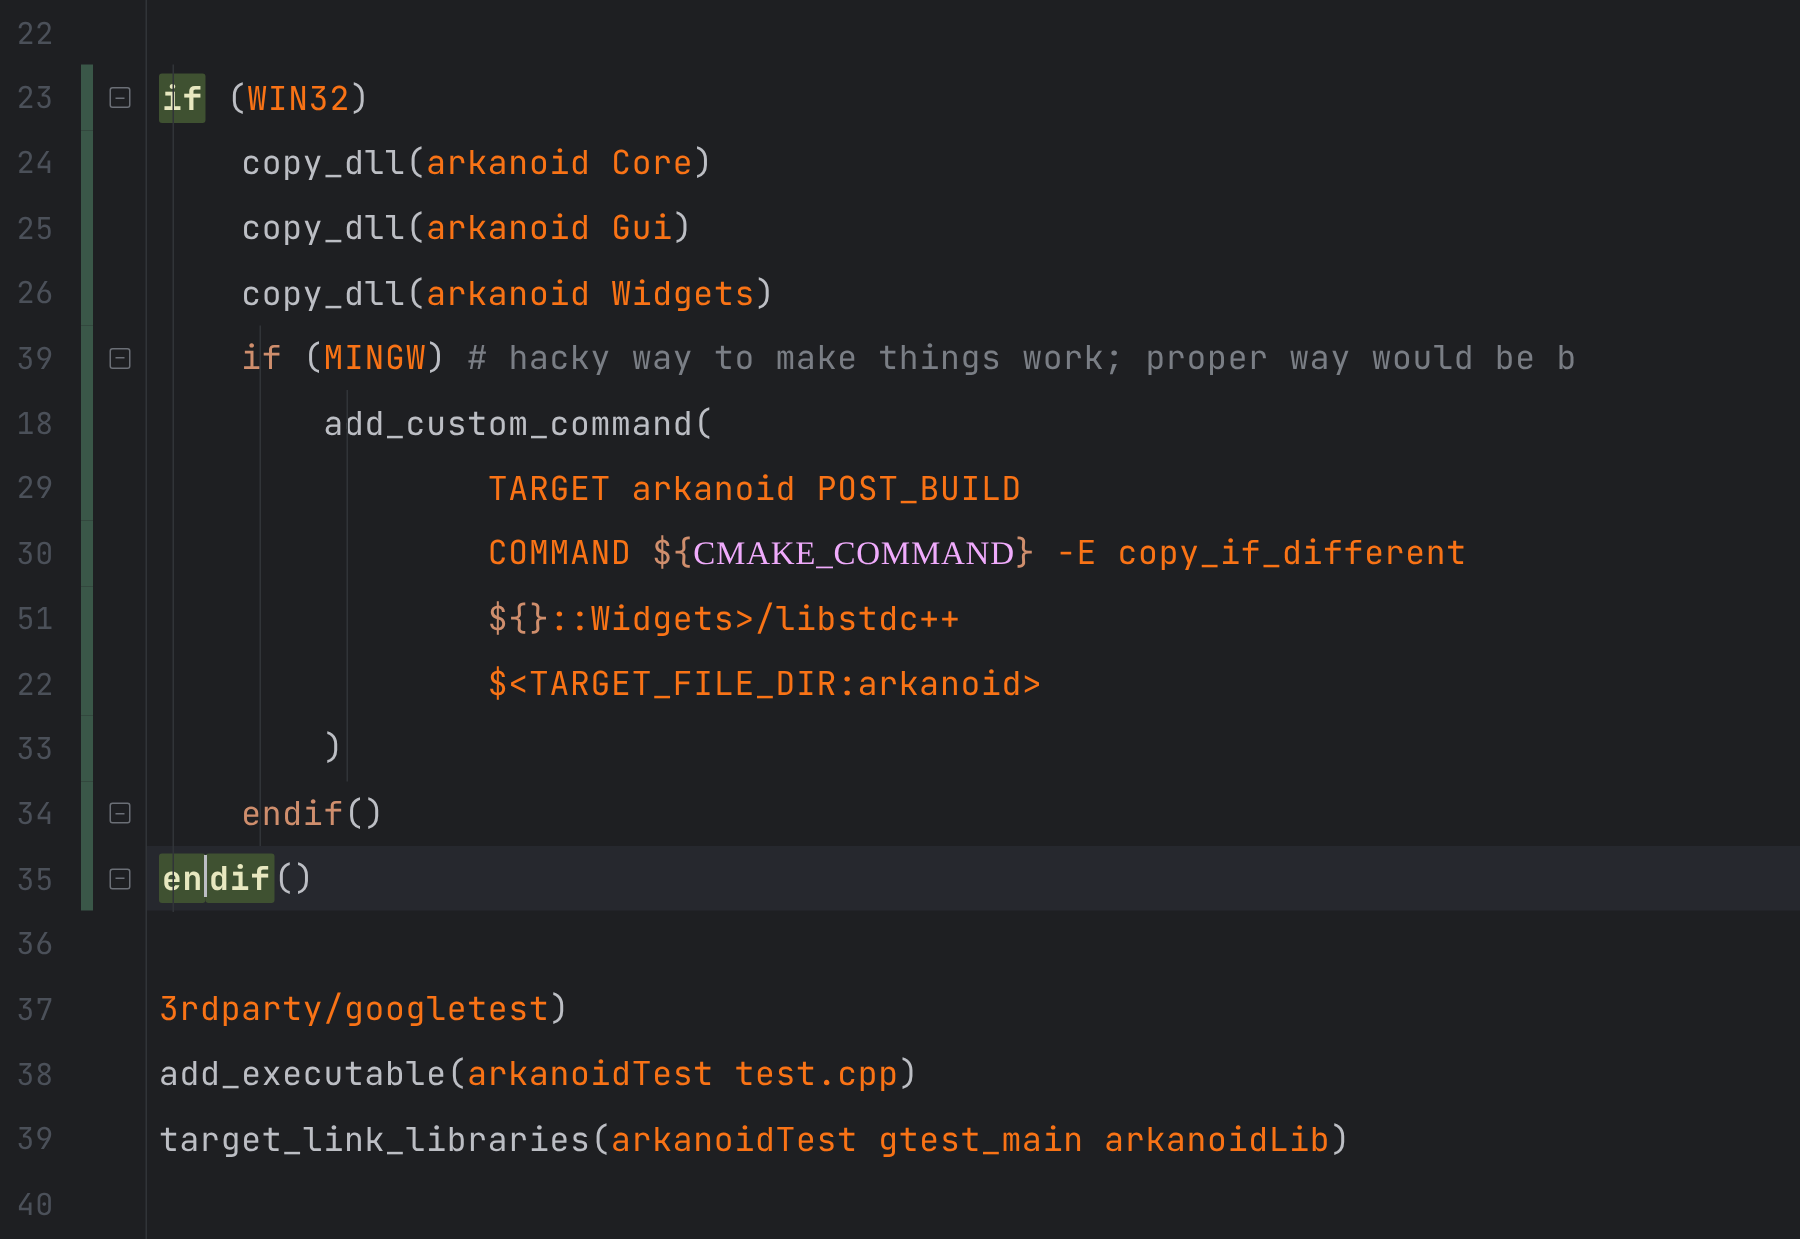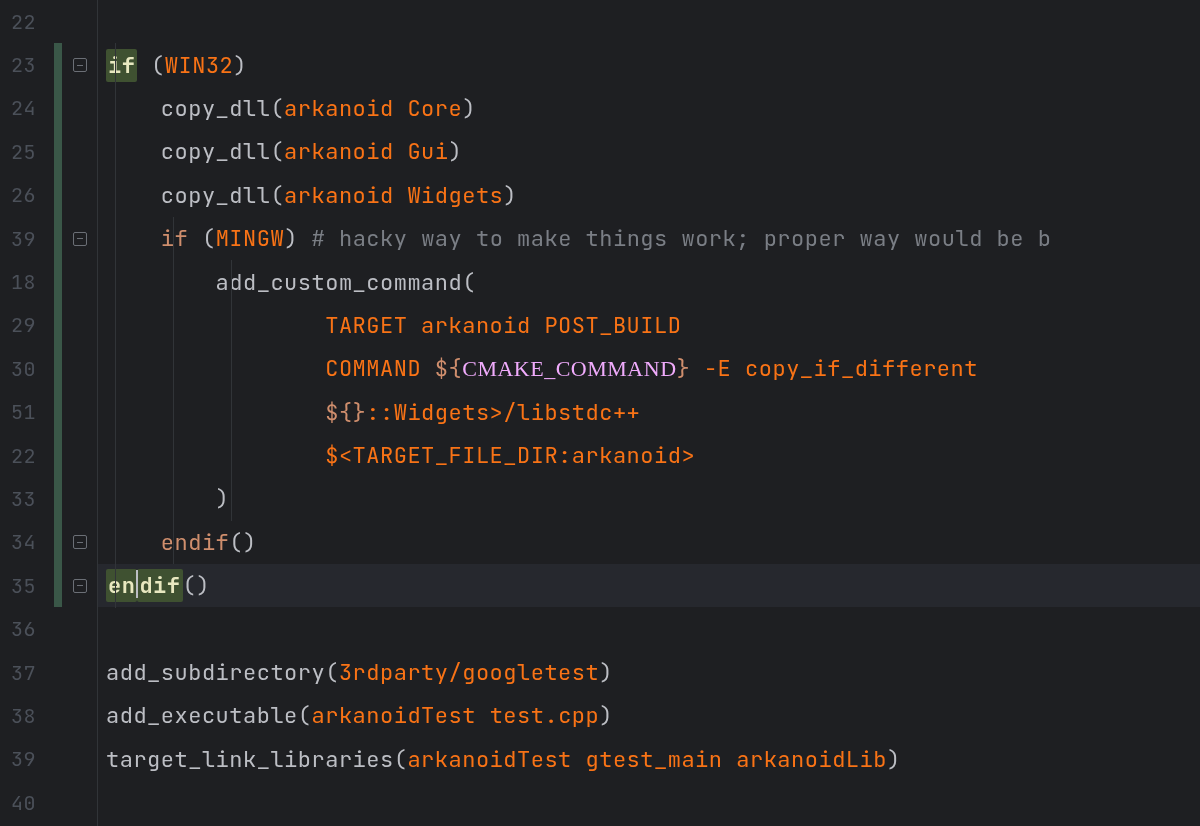--- a/index.html
+++ b/index.html
@@ -216,21 +216,21 @@
       <div class="line"><span class="tok-def">    </span><span class="tok-key">if</span><span class="tok-def"> (</span><span class="tok-ident">MINGW</span><span class="tok-def">) </span><span class="tok-comment"># hacky way to make things work; proper way would be b</span></div>
       <div class="line"><span class="tok-def">        add_custom_command(</span></div>
       <div class="line"><span class="tok-def">                </span><span class="tok-ident">TARGET</span><span class="tok-def"> </span><span class="tok-ident">arkanoid</span><span class="tok-def"> </span><span class="tok-ident">POST_BUILD</span></div>
       <div class="line"><span class="tok-def">                </span><span class="tok-ident">COMMAND</span><span class="tok-def"> </span><span class="tok-var-brace">${</span><span class="tok-varname">CMAKE_COMMAND</span><span class="tok-var-brace">}</span><span class="tok-def"> </span><span class="tok-ident">-E</span><span class="tok-def"> </span><span class="tok-ident">copy_if_different</span></div>
       <div class="line"><span class="tok-def">                </span><span class="tok-var-brace">${</span><span class="tok-var-brace">}</span><span class="tok-ident">::Widgets&gt;/libstdc++</span></div>
       <div class="line"><span class="tok-def">                </span><span class="tok-ident">$&lt;TARGET_FILE_DIR:arkanoid&gt;</span></div>
       <div class="line"><span class="tok-def">        )</span></div>
       <div class="line"><span class="tok-def">    </span><span class="tok-key">endif</span><span class="tok-def">()</span></div>
       <div class="line current"><span class="hl-kw">en</span><span class="caret"></span><span class="hl-kw">dif</span><span class="tok-def">()</span></div>
       <div class="line"></div>
-      <div class="line"><span class="tok-def">add_subdirectory(</span><span class="tok-ident">3rdparty/googletest</span><span class="tok-def">)</span></div>
+      <div class="line"><span class="tok-ident">3rdparty/googletest</span><span class="tok-def">)</span></div>
       <div class="line"><span class="tok-def">add_executable(</span><span class="tok-ident">arkanoidTest</span><span class="tok-def"> </span><span class="tok-ident">test.cpp</span><span class="tok-def">)</span></div>
       <div class="line"><span class="tok-def">target_link_libraries(</span><span class="tok-ident">arkanoidTest</span><span class="tok-def"> </span><span class="tok-ident">gtest_main</span><span class="tok-def"> </span><span class="tok-ident">arkanoidLib</span><span class="tok-def">)</span></div>
       <div class="line"></div>
       <div class="indent-guide" style="left: 16.7px; top: 43.4px; height: 564.2px; bottom: auto;"></div>
       <div class="indent-guide" style="left: 74.7px; top: 217px; height: 347.2px; bottom: auto;"></div>
       <div class="indent-guide" style="left: 132.7px; top: 260.4px; height: 260.4px; bottom: auto;"></div>
     </div>
 
 </div>
 

